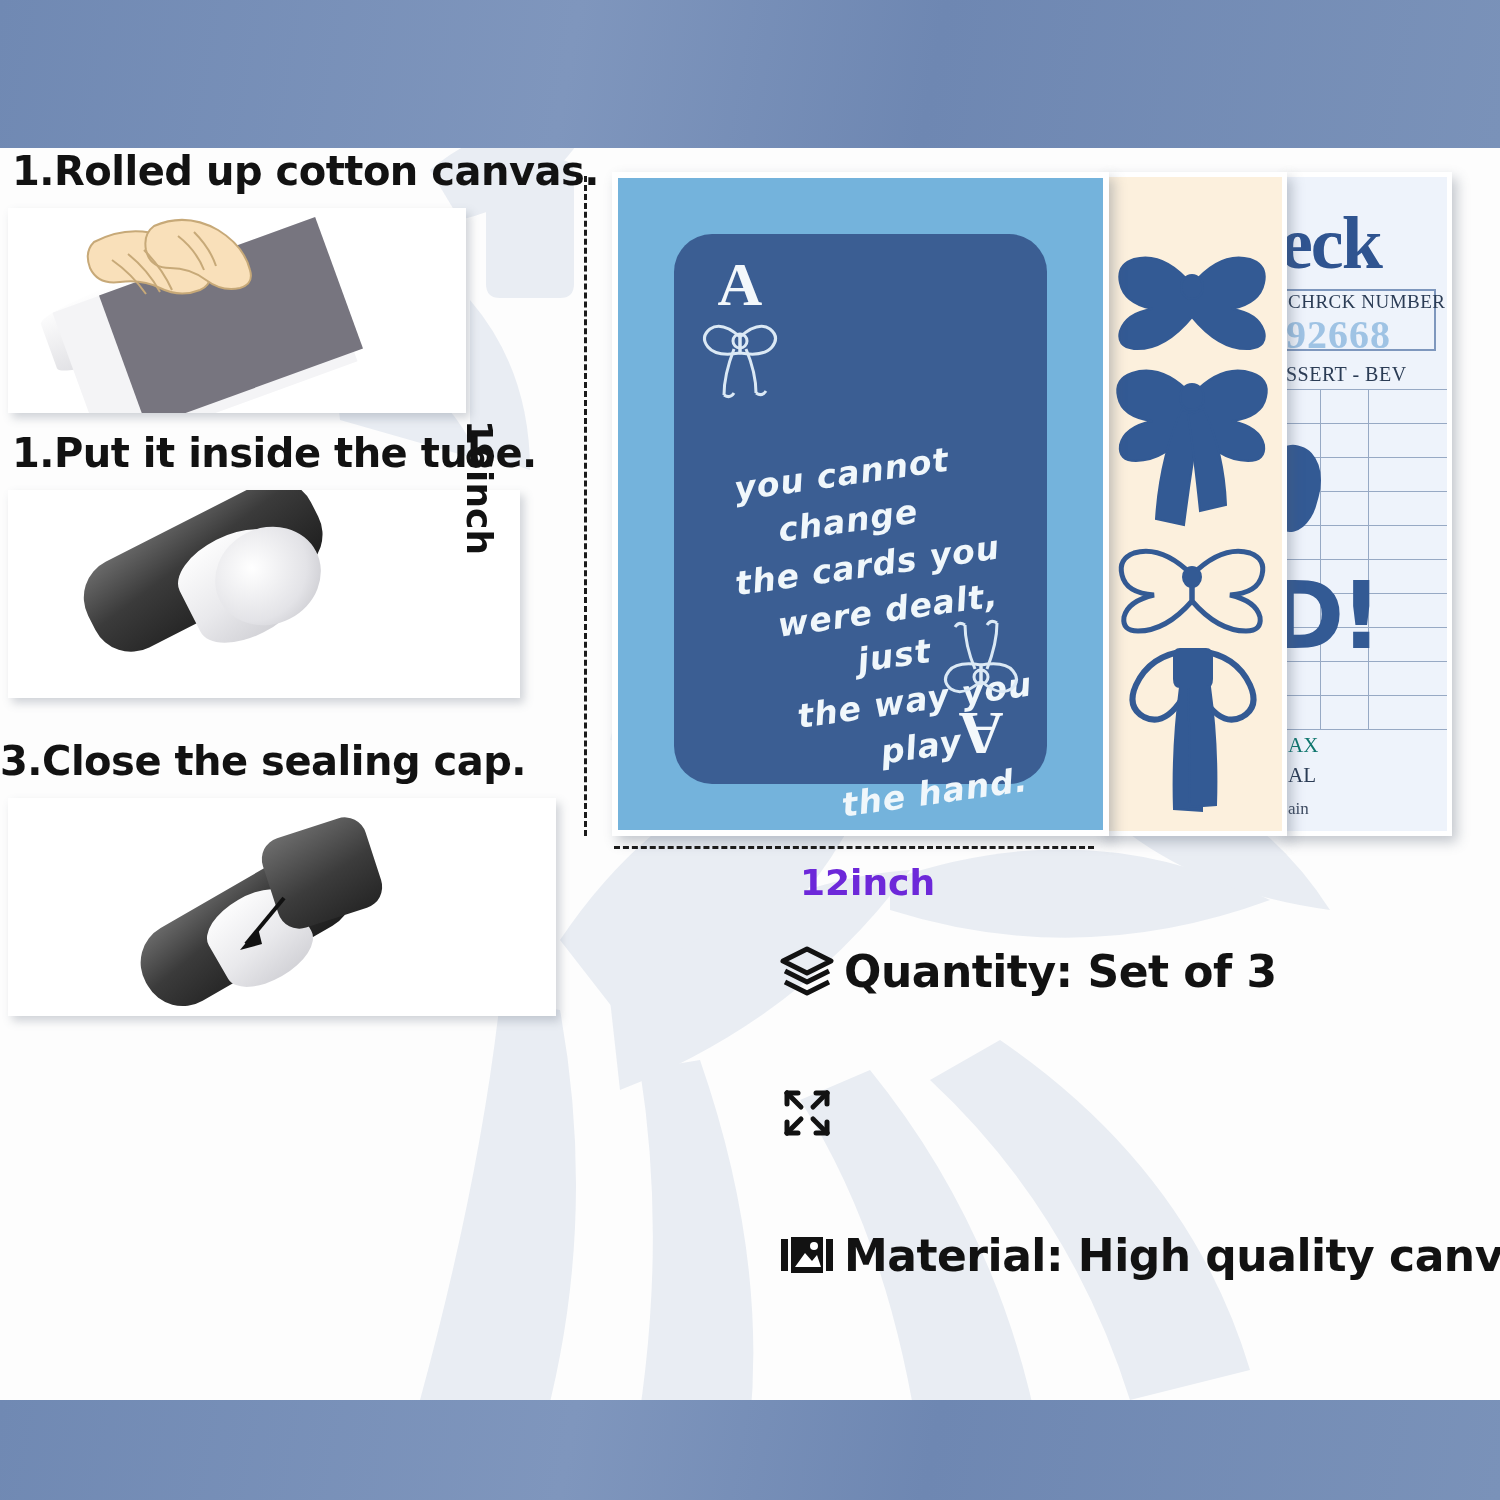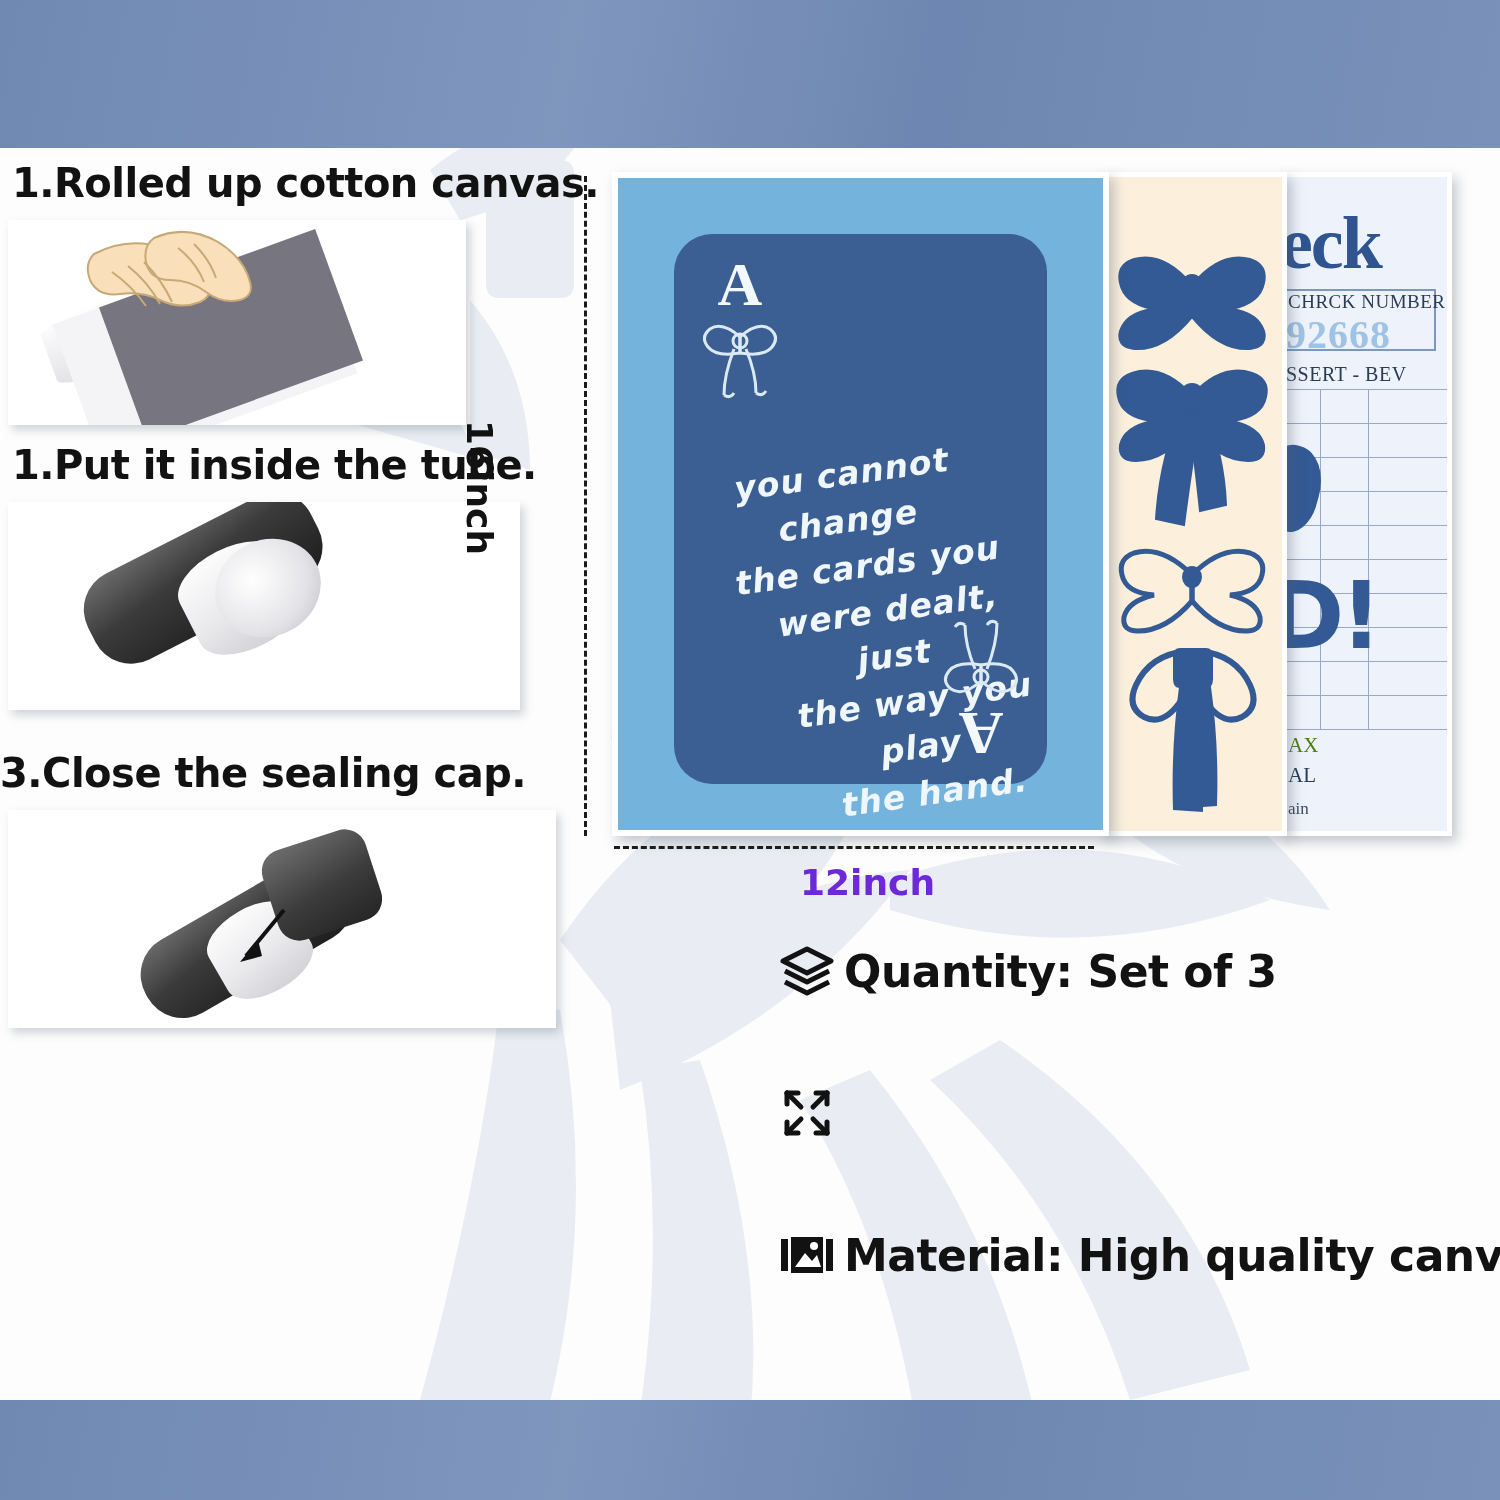--- a/index.html
+++ b/index.html
@@ -20,21 +20,21 @@
   #footer-band{bottom:0;height:100px;}
   #header-title{
     position:absolute;left:0;top:0;width:1500px;height:148px;
     display:flex;align-items:center;justify-content:center;
     font-family:"DejaVu Sans",sans-serif;
     font-size:92px;font-weight:700;letter-spacing:-1px;
     color:#3f6294;white-space:nowrap;
   }
 
   
-  #steps{position:absolute;left:0;top:160px;width:615px;height:1230px;z-index:4;}
+  #steps{position:absolute;left:0;top:148px;width:615px;height:1230px;z-index:4;}
   .step{position:absolute;left:0;}
   .step-label{
     font-family:"DejaVu Sans",sans-serif;
     font-weight:700;color:#121212;white-space:nowrap;
     font-size:40px;letter-spacing:-0.5px;
   }
   .step-photo{
     position:relative;background:#ffffff;
     box-shadow:4px 5px 9px rgba(90,100,120,.28);
     overflow:hidden;
@@ -113,21 +113,21 @@
   #check-numlabel{position:absolute;left:2px;top:114px;font-family:"Liberation Serif",serif;
       font-size:19px;color:#2b3c55;letter-spacing:.5px;white-space:nowrap;}
   #check-number{position:absolute;left:0px;top:134px;font-family:"Liberation Serif",serif;
       font-weight:700;font-size:40px;color:#9fc3e4;letter-spacing:1px;white-space:nowrap;}
   #check-dept{position:absolute;left:0px;top:186px;font-family:"Liberation Serif",serif;
       font-size:20px;color:#2b3c55;letter-spacing:.5px;white-space:nowrap;}
   .check-grid{position:absolute;left:-10px;top:212px;width:175px;height:340px;}
   .check-grid .hline{position:absolute;left:0;width:175px;height:1px;background:#97a9c4;}
   .check-grid .vline{position:absolute;top:0;height:340px;width:1px;background:#97a9c4;}
   #check-tax{position:absolute;left:2px;top:556px;font-family:"Liberation Serif",serif;
-      font-size:21px;color:#4d7c0f;white-space:nowrap;}
+      font-size:21px;color:#0f766e;white-space:nowrap;}
   #check-total{position:absolute;left:2px;top:586px;font-family:"Liberation Serif",serif;
       font-size:21px;color:#2b3c55;white-space:nowrap;}
   #check-footnote{position:absolute;left:2px;top:622px;font-family:"Liberation Serif",serif;
       font-size:17px;color:#3c4a60;white-space:nowrap;}
   #check-paint{position:absolute;left:-18px;top:386px;
       font-family:"DejaVu Sans",sans-serif;font-weight:700;font-size:92px;
       color:#335a94;letter-spacing:-4px;white-space:nowrap;}
   #check-stroke{position:absolute;left:-26px;top:268px;width:60px;height:86px;
       background:#335a94;border-radius:46% 54% 40% 60%;transform:rotate(16deg);}
 

